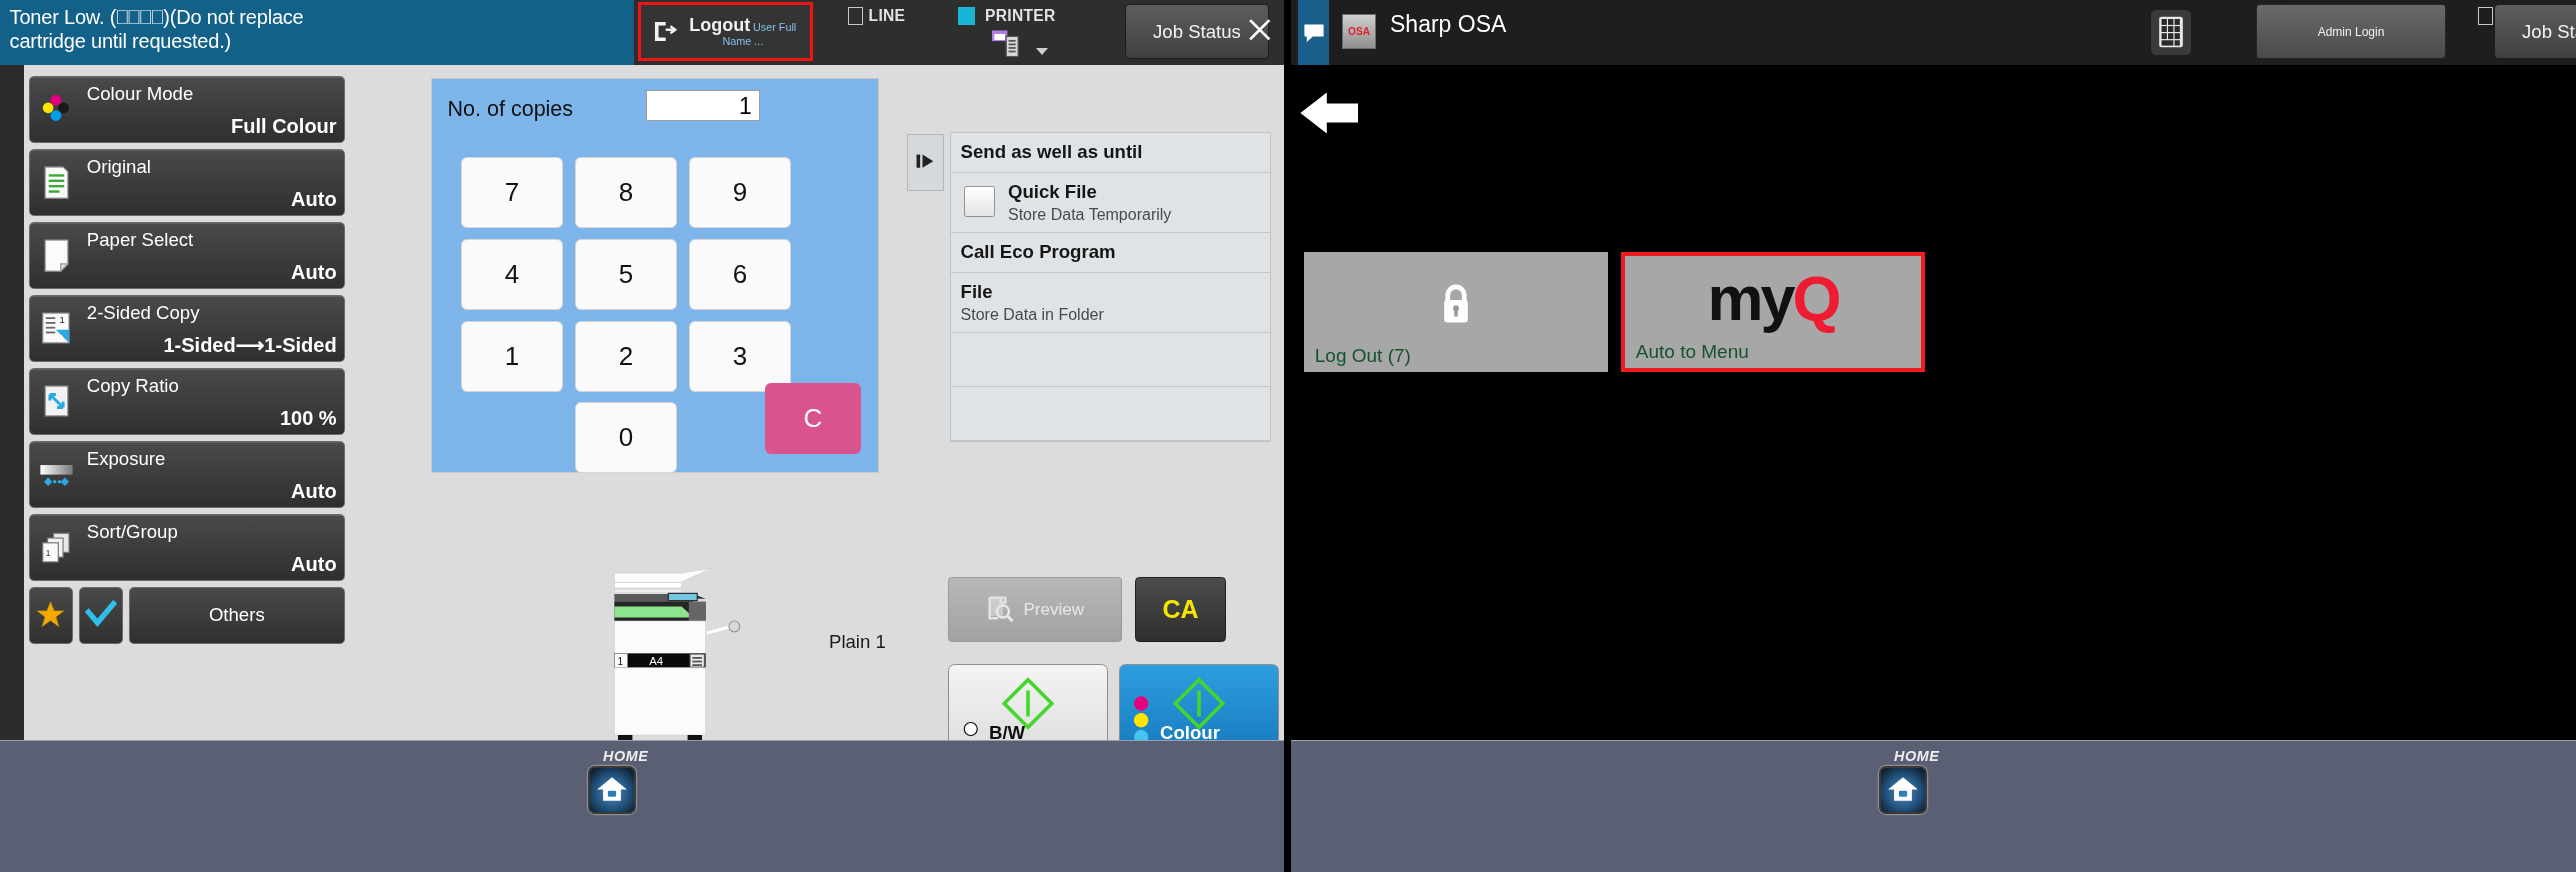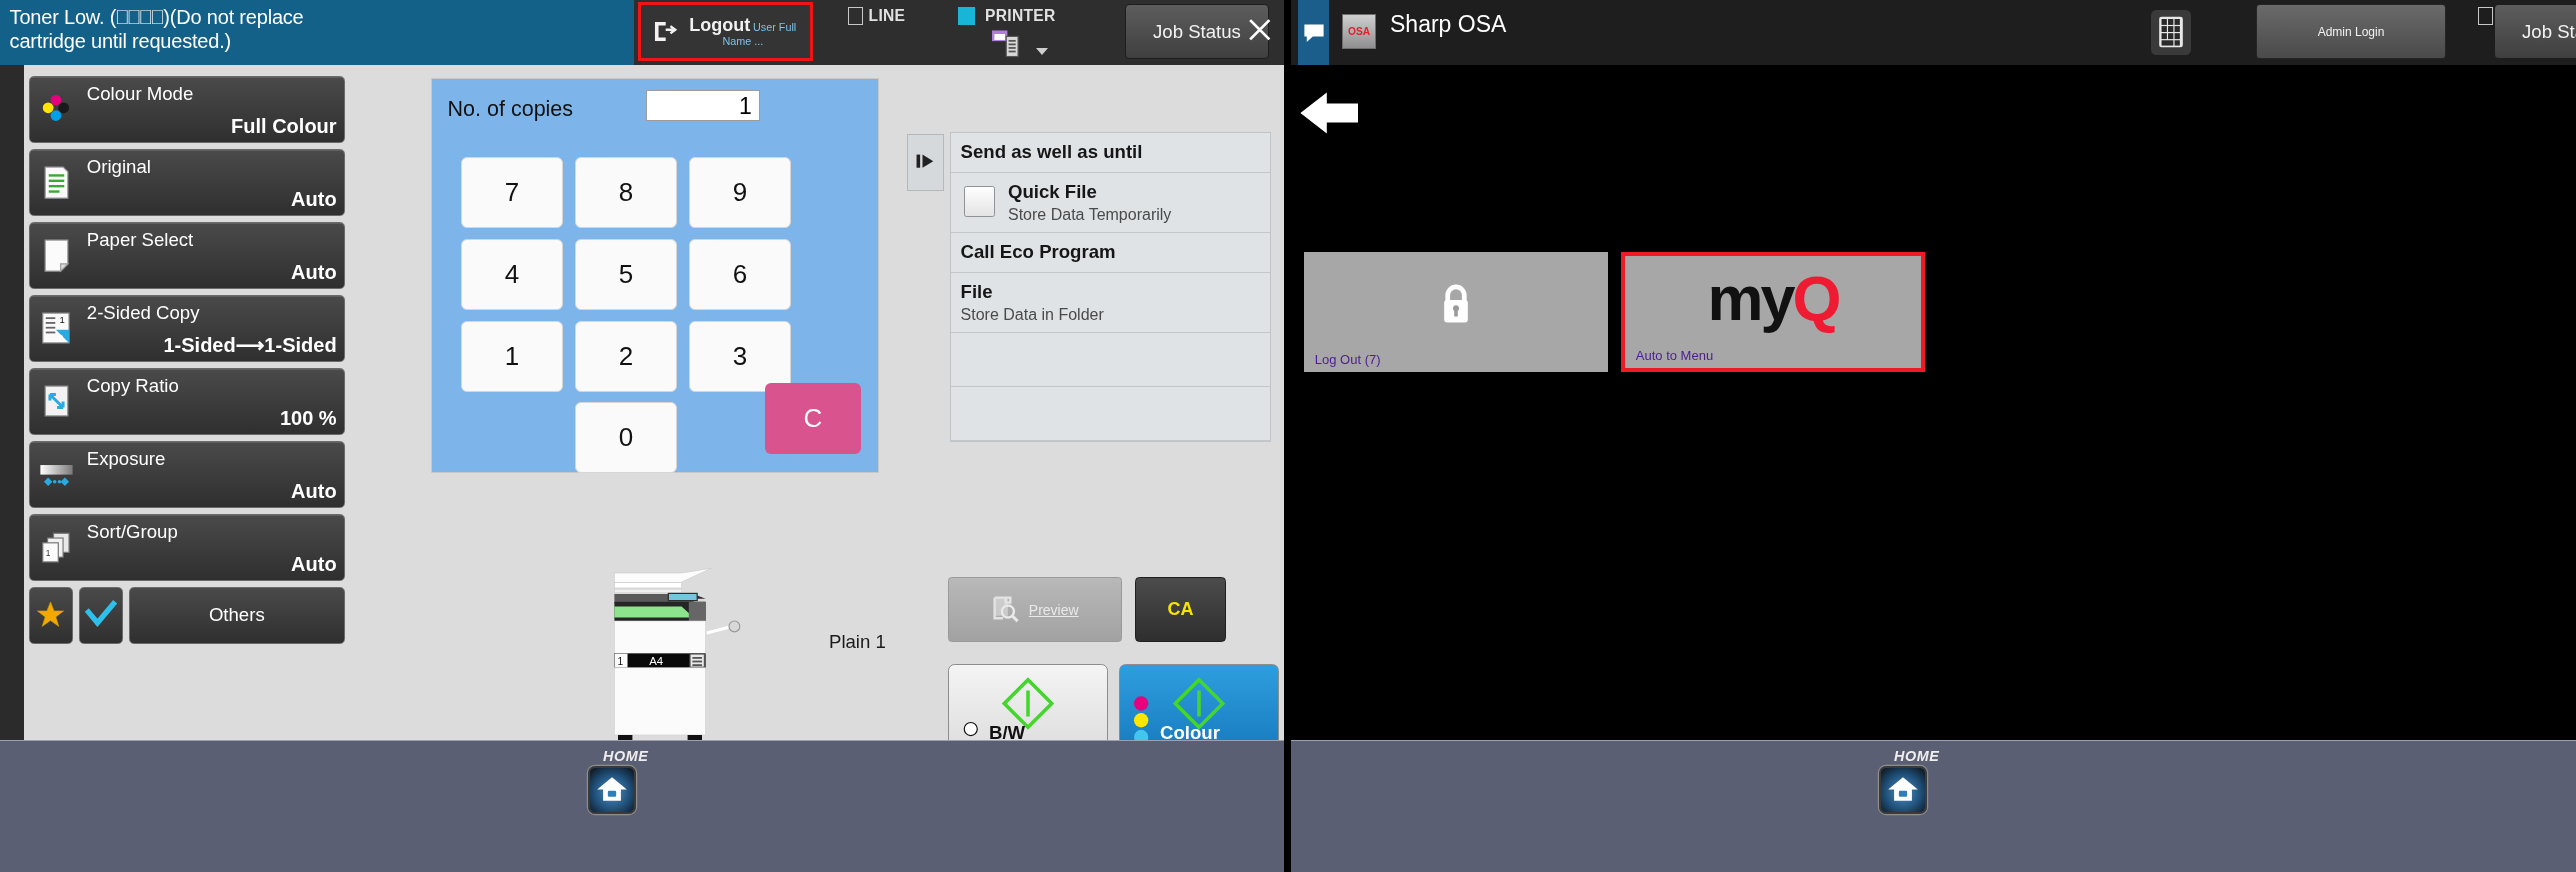--- a/index.html
+++ b/index.html
@@ -115,25 +115,25 @@
   
   .mfp { position:absolute; left:588px; top:502px; }
   .mfp-label { position:absolute; left:805px; top:566px; color:#1b1b1b; font-size:18.6px; }
 
   
   .preview-btn {
     position:absolute; left:924px; top:512px; width:174px; height:65px;
     background:linear-gradient(#b8b8b8,#a2a2a2); border:0.6px solid #9a9a9a; border-radius:3.6px;
     display:flex; align-items:center; justify-content:center; gap:8.4px;
   }
-  .preview-lbl { color:#e9e9e9; font-size:14px;text-decoration:underline; }
+  .preview-lbl { color:#e9e9e9; font-size:17px; }
   .ca-btn {
     position:absolute; left:1111px; top:512px; width:91px; height:65px;
     background:linear-gradient(#4c4c4c,#2e2e2e); border:0.6px solid #1f1f1f; border-radius:4.2px;
-    color:#f5e500; font-size:18px; font-weight:bold;
+    color:#f5e500; font-size:25px; font-weight:bold;
     display:flex; align-items:center; justify-content:center;
   }
   .start-bw, .start-col {
     position:absolute; top:599px; width:160px; height:108px; border-radius:6.6px;
   }
   .start-bw { left:924px; background:linear-gradient(#f4f4f4,#d8d8d8); border:1.8px solid #8d8d8d; }
   .start-col { left:1095px; background:linear-gradient(#2e9ede,#1273b8); border:1.8px solid #8d8d8d; }
   .diamond { position:absolute; left:50%; top:9.6px; transform:translateX(-50%); }
   .start-txt { position:absolute; left:40px; bottom:7.2px; font-size:18.6px; font-weight:bold; line-height:1.1; }
   .start-bw .start-txt { color:#101010; }
@@ -171,21 +171,21 @@
     color:#f2f2f2; font-size:18.6px; display:flex; align-items:center; justify-content:center;
   }
   .rbody { position:absolute; left:0; top:65px; width:1292px; height:676px; background:#000; }
   .back-arrow { position:absolute; left:7.2px; top:24px; }
 
   .tile {
     position:absolute; top:187px; width:304px; height:120px; background:#a7a7a7;
   }
   .tile-logout { left:13px; }
   .tile-menu { left:330px; border:4.2px solid #ee1b24; }
-  .tile-cap { position:absolute; left:10.8px; bottom:4.8px; color:#4c1d95; font-size:13px; }
+  .tile-cap { position:absolute; left:10.8px; bottom:4.8px; color:#14532d; font-size:19px; }
   .tile-lock { position:absolute; left:50%; top:29px; transform:translateX(-50%); }
   .myq { position:absolute; left:50%; top:10.8px; transform:translateX(-50%); font-size:63px; font-weight:bold; letter-spacing:-3px; line-height:1; }
   .myq .m { color:#111; }
   .myq .q { color:#ee1b33; }
 </style>
 </head>
 <body>
 
 <div class="stage">
 

